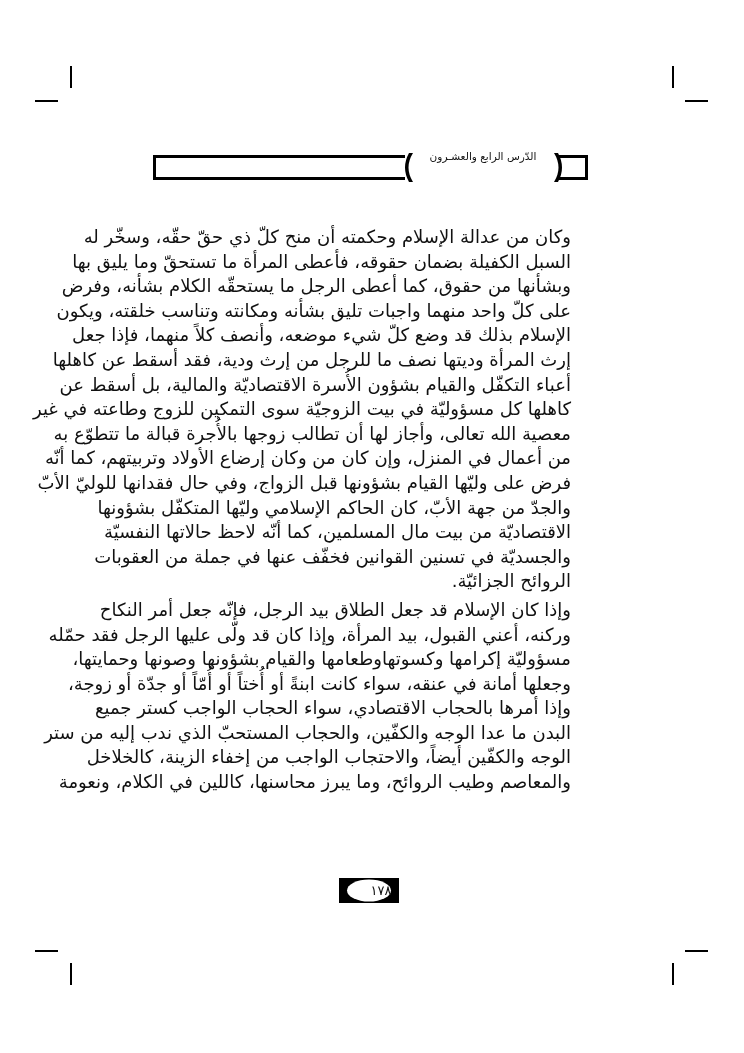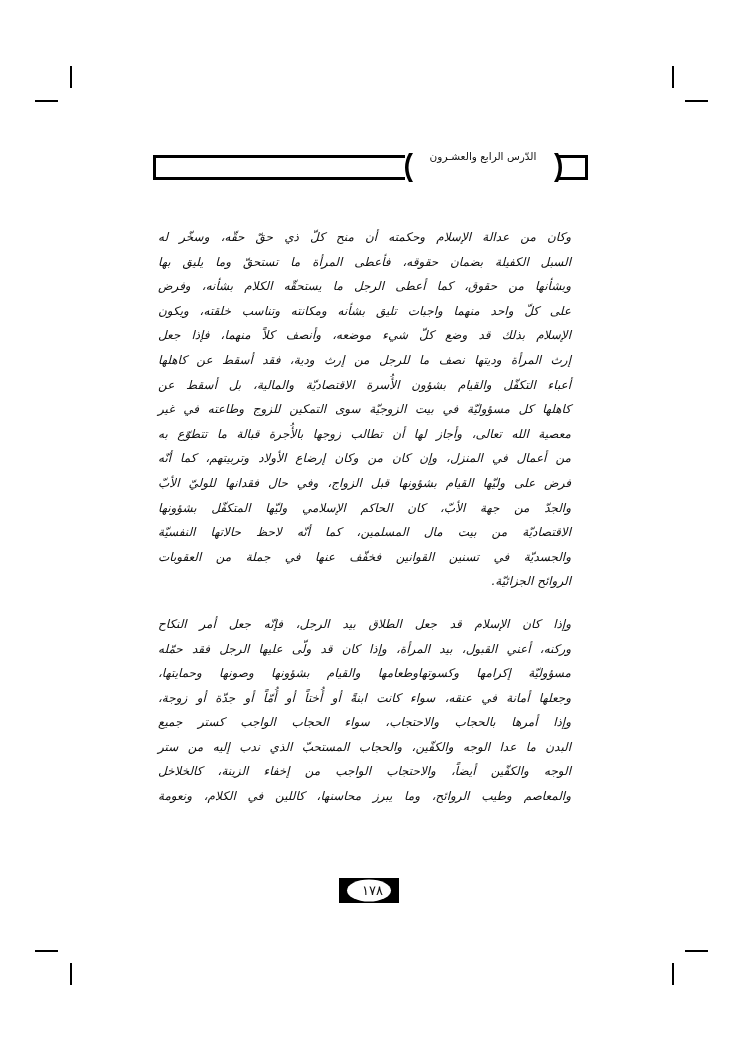--- a/index.html
+++ b/index.html
@@ -7,29 +7,29 @@
   .crop { position: absolute; background: #000; }
   .crop.v { width: 2px; height: 22px; }
   .crop.h { width: 23px; height: 2px; }
 
   .header-box { position: absolute; left: 153px; top: 155px; width: 435px; height: 25px; border: 3px solid #000; box-sizing: border-box; background: #fff; }
   .header-title-wrap { position: absolute; left: 405px; top: 152px; width: 152px; height: 31px; background: #fff; }
   .bracket { position: absolute; top: 152px; width: 12px; height: 31px; }
   .bracket svg { width: 100%; height: 100%; display: block; }
   .header-title { position: absolute; left: 418px; top: 146px; width: 130px; height: 20px; font-size: 10.5px; line-height: 20px; text-align: center; direction: rtl; font-family: "DejaVu Sans", sans-serif; }
 
-  .body-text { position: absolute; left: 158px; top: 225px; width: 433px; direction: rtl; text-align: justify; text-align-last: right; font-family: "DejaVu Sans", sans-serif; font-size: 12px; line-height: 24.6px; font-style: italic; }
+  .body-text { position: absolute; left: 158px; top: 225px; width: 433px; direction: rtl; text-align: justify; text-align-last: right; font-family: "DejaVu Sans", sans-serif; font-size: 18px; line-height: 24.6px; }
   .body-text p { margin: 0; text-indent: 20px; }
-  .body-text p + p { margin-top: 18px; }
+  .body-text p + p { margin-top: 4px; }
   .line { display: block; text-align: justify; text-align-last: justify; white-space: nowrap; }
   .line.last { text-align-last: right; }
 
   .page-num { position: absolute; left: 339px; top: 878px; width: 60px; height: 25px; }
   .page-num svg { width: 100%; height: 100%; display: block; }
-  .page-num-text { position: absolute; left: 339px; top: 878px; width: 44px; height: 25px; line-height: 25px; text-align: right; font-size: 13px; direction: rtl; }
+  .page-num-text { position: absolute; left: 339px; top: 878px; width: 44px; height: 25px; line-height: 25px; text-align: center; font-size: 13px; direction: rtl; padding-left: 20px; }
 </style>
 </head>
 <body>
 
 <div class="crop v" style="left:70px; top:66px;"></div>
 <div class="crop h" style="left:35px; top:100px;"></div>
 <div class="crop v" style="left:672px; top:66px;"></div>
 <div class="crop h" style="left:685px; top:100px;"></div>
 <div class="crop h" style="left:35px; top:950px;"></div>
 <div class="crop v" style="left:70px; top:963px;"></div>
@@ -66,21 +66,21 @@
     <span class="line">والجدّ من جهة الأبّ، كان الحاكم الإسلامي وليّها المتكفّل بشؤونها</span>
     <span class="line">الاقتصاديّة من بيت مال المسلمين، كما أنّه لاحظ حالاتها النفسيّة</span>
     <span class="line">والجسديّة في تسنين القوانين فخفّف عنها في جملة من العقوبات</span>
     <span class="line last">الروائح الجزائيّة.</span>
   </p>
   <p>
     <span class="line">وإذا كان الإسلام قد جعل الطلاق بيد الرجل، فإنّه جعل أمر النكاح</span>
     <span class="line">وركنه، أعني القبول، بيد المرأة، وإذا كان قد ولّى عليها الرجل فقد حمّله</span>
     <span class="line">مسؤوليّة إكرامها وكسوتهاوطعامها والقيام بشؤونها وصونها وحمايتها،</span>
     <span class="line">وجعلها أمانة في عنقه، سواء كانت ابنةً أو أُختاً أو أُمّاً أو جدّة أو زوجة،</span>
-    <span class="line">وإذا أمرها بالحجاب والاحتجاب، سواء الحجاب الواجب كستر جميع</span>
+    <span class="line">وإذا أمرها بالحجاب الاقتصادي، سواء الحجاب الواجب كستر جميع</span>
     <span class="line">البدن ما عدا الوجه والكفّين، والحجاب المستحبّ الذي ندب إليه من ستر</span>
     <span class="line">الوجه والكفّين أيضاً، والاحتجاب الواجب من إخفاء الزينة، كالخلاخل</span>
     <span class="line">والمعاصم وطيب الروائح، وما يبرز محاسنها، كاللين في الكلام، ونعومة</span>
   </p>
 </div>
 
 <div class="page-num">
   <svg viewBox="0 0 60 25">
     <rect x="0" y="0" width="60" height="25" fill="#000"></rect>
     <ellipse cx="30" cy="12.5" rx="22" ry="11" fill="#fff"></ellipse>

